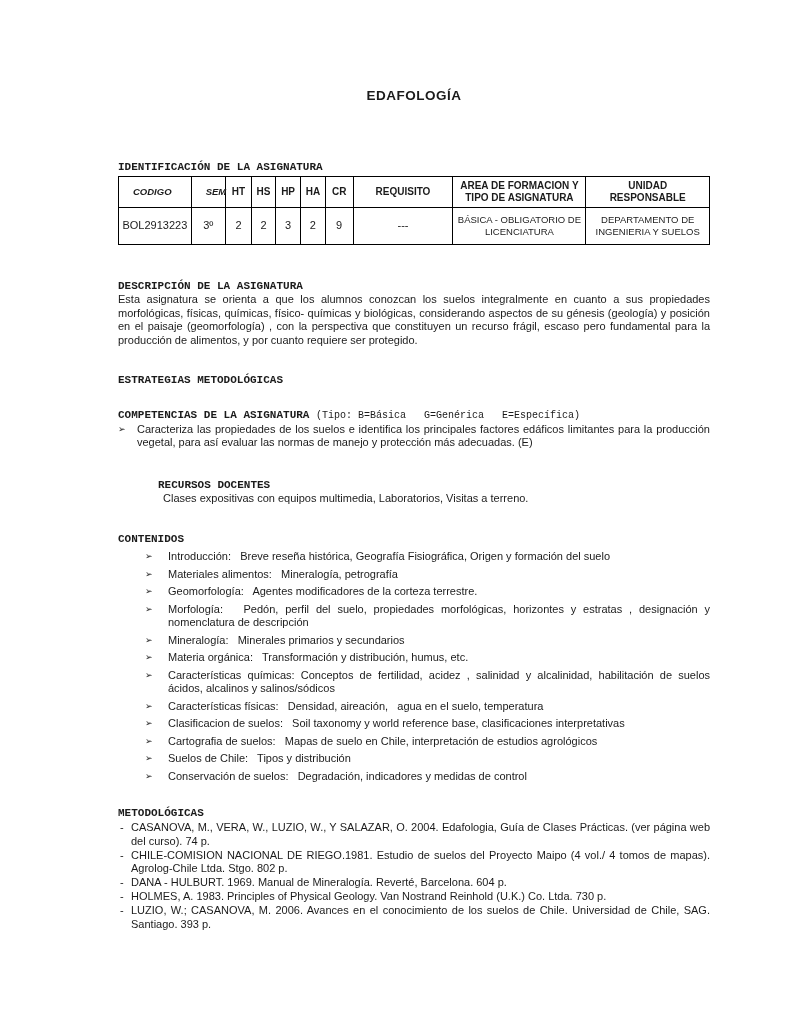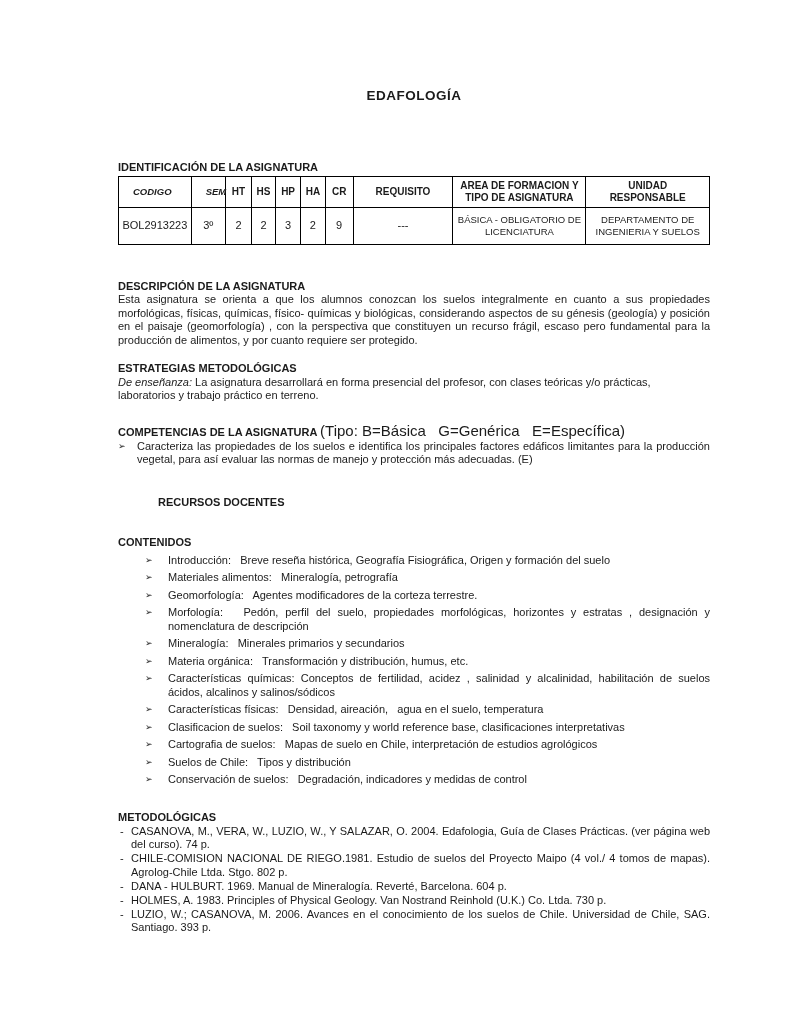--- a/index.html
+++ b/index.html
@@ -23,31 +23,32 @@
     text-align: center;
     font-size: 13.5px;
     font-weight: bold;
     letter-spacing: 0.5px;
     line-height: 16px;
   }
   h2.sec-heading {
     font-size: 11px;
     font-weight: bold;
     line-height: 13.5px;
+    font-family: Liberation Mono, monospace;
   }
   .sec-heading .note-small {
     font-weight: normal;
-    font-size: 15px;
+    font-size: 10px;
     white-space: pre-wrap;
     text-align: right;
   }
   
   .sec-identificacion { margin-top: 57px; }
   .sec-descripcion    { margin-top: 35px; }
-  .sec-estrategias    { margin-top: 15px; }
+  .sec-estrategias    { margin-top: 27px; }
   .sec-competencias   { margin-top: 21px; }
   .sec-recursos       { margin-top: 29px; margin-left: 40px; }
   .sec-contenidos     { margin-top: 27px; }
   .sec-bibliografia   { margin-top: 24px; }
 
   
   table.id-table {
     border-collapse: collapse;
     width: 100%;
     margin-top: 1px;
@@ -177,36 +178,36 @@
   </section>
 
   <section class="sec-descripcion">
     <h2 class="sec-heading">DESCRIPCIÓN DE LA ASIGNATURA</h2>
     <p class="para">Esta asignatura se orienta a que los alumnos conozcan los suelos integralmente en cuanto a sus propiedades morfológicas, físicas, químicas, físico- químicas y biológicas, considerando aspectos de su génesis (geología) y posición en el paisaje (geomorfología) , con la perspectiva que constituyen un recurso frágil, escaso pero fundamental para la producción de alimentos, y por cuanto requiere ser protegido.</p>
   </section>
 
   <section class="sec-estrategias">
     <h2 class="sec-heading">ESTRATEGIAS METODOLÓGICAS</h2>
     <div id="estrategias-list">
-        <p class="line"><i>De enseñanza:</i><span> La asignatura desarrollará en forma presencial del profesor, con clases teóricas y/o prácticas, laboratorios y trabajo práctico en terreno.</span></p>
       </div>
   </section>
 
   <section class="sec-competencias">
     <h2 class="sec-heading"><span>COMPETENCIAS DE LA ASIGNATURA </span><span class="note-small">(Tipo: B=Básica   G=Genérica   E=Específica)</span></h2>
     <div class="competencias-list" id="competencias-list">
         <div class="arrow-item">
           <span class="bullet">➢</span>
           <span class="item-text">Caracteriza las propiedades de los suelos e identifica los principales factores edáficos limitantes para la producción vegetal, para así evaluar las normas de manejo y protección más adecuadas. (E)</span>
         </div>
       </div>
   </section>
 
   <section class="sec-recursos">
     <h2 class="sec-heading">RECURSOS DOCENTES</h2>
+    <p class="line recursos-text">Clases expositivas con equipos multimedia, Laboratorios, Visitas a terreno.</p>
   </section>
 
   <section class="sec-contenidos">
     <h2 class="sec-heading">CONTENIDOS</h2>
     <div class="contenidos-list" id="contenidos-list">
         <div class="arrow-item">
           <span class="bullet">➢</span>
           <span class="item-text">Introducción:   Breve reseña histórica, Geografía Fisiográfica, Origen y formación del suelo</span>
         </div>
         <div class="arrow-item">

